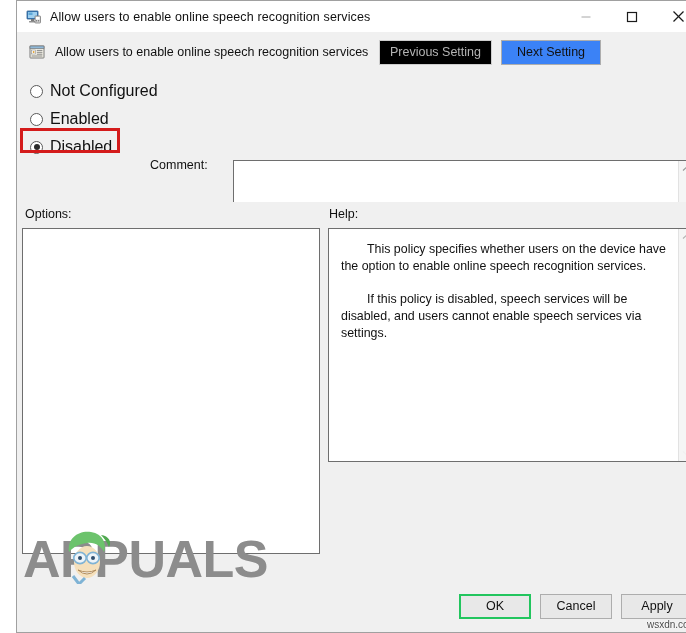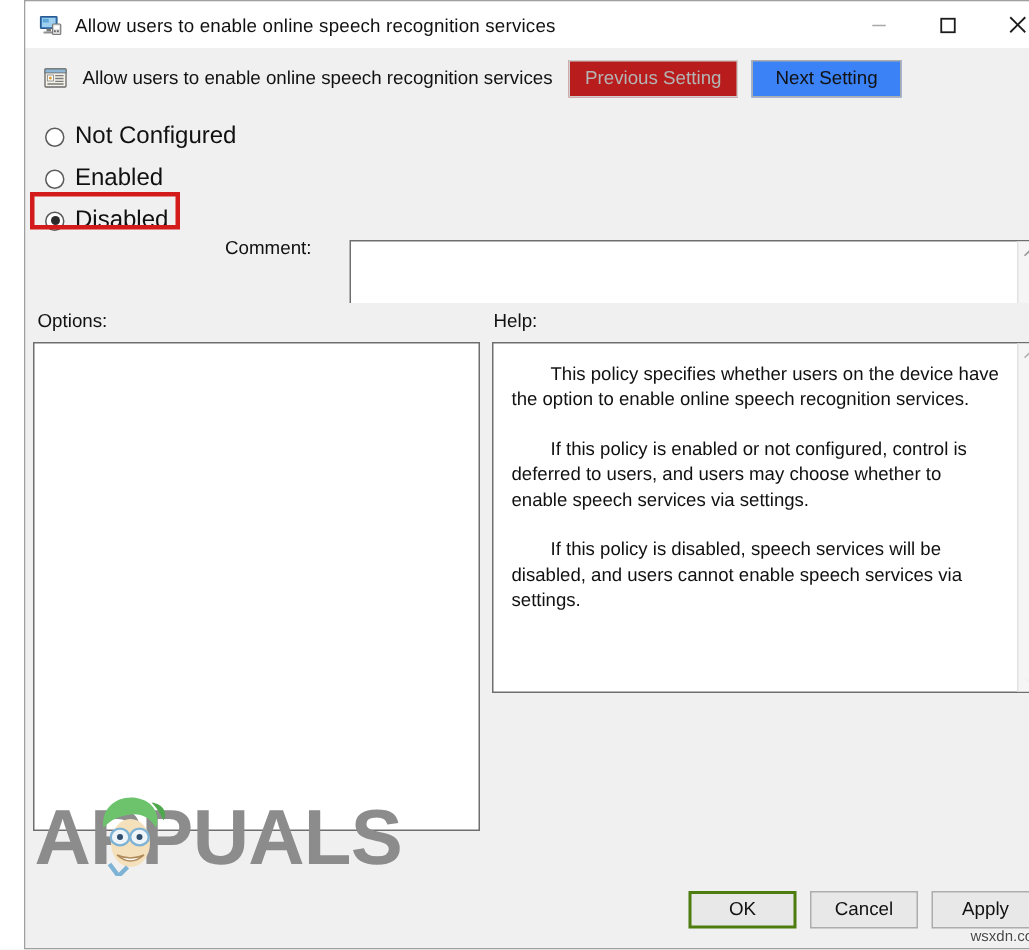--- a/index.html
+++ b/index.html
@@ -108,21 +108,21 @@
     background: #3b82f6;
     border: 1px solid #adadad;
     color: #111111;
     box-sizing: border-box;
     line-height: 23px;
     text-align: center;
     white-space: nowrap;
   }
   .navbtn.disabled {
     color: #b4b4b4;
-    background: #b91c1c;
+    background: #000000;
     border-color: #cecece;
   }
 
   
   #upper {
     position: relative;
     height: 130px;
     min-height: 130px;
     background: #f0f0f0;
   }
@@ -336,21 +336,21 @@
     font-family: "Liberation Sans", sans-serif;
     font-size: 12.5px;
     background: #e8e8e8;
     border: 1px solid #adadad;
     color: #111111;
     box-sizing: border-box;
     line-height: 23px;
     text-align: center;
   }
   .footbtn.primary {
-    border: 2px solid #4d7c0f;
+    border: 2px solid #22c55e;
     line-height: 21px;
   }
 
   
   #appuals-watermark {
     position: absolute;
     left: 6px;
     bottom: -2px;
     height: 62px;
     width: 232px;
@@ -507,21 +507,20 @@
     <span id="options-label">Options:</span>
     <span id="help-label">Help:</span>
   </div>
 
   <div id="panels">
     <div id="options-panel"></div>
 
     <div id="help-panel">
       <div id="help-content">
         <p>This policy specifies whether users on the device have the option to enable online speech recognition services.</p>
-        <p>If this policy is enabled or not configured, control is deferred to users, and users may choose whether to enable speech services via settings.</p>
         <p>If this policy is disabled, speech services will be disabled, and users cannot enable speech services via settings.</p>
       </div>
       <div class="vscroll">
         <div class="arrow">
           <svg width="9" height="6" viewBox="0 0 9 6">
               <polyline points="1,4.5 4.5,1.2 8,4.5" fill="none" stroke="#b4b4b4" stroke-width="1.1"></polyline>
             </svg>
         </div>
         <div class="arrow">
           <svg width="9" height="6" viewBox="0 0 9 6">

